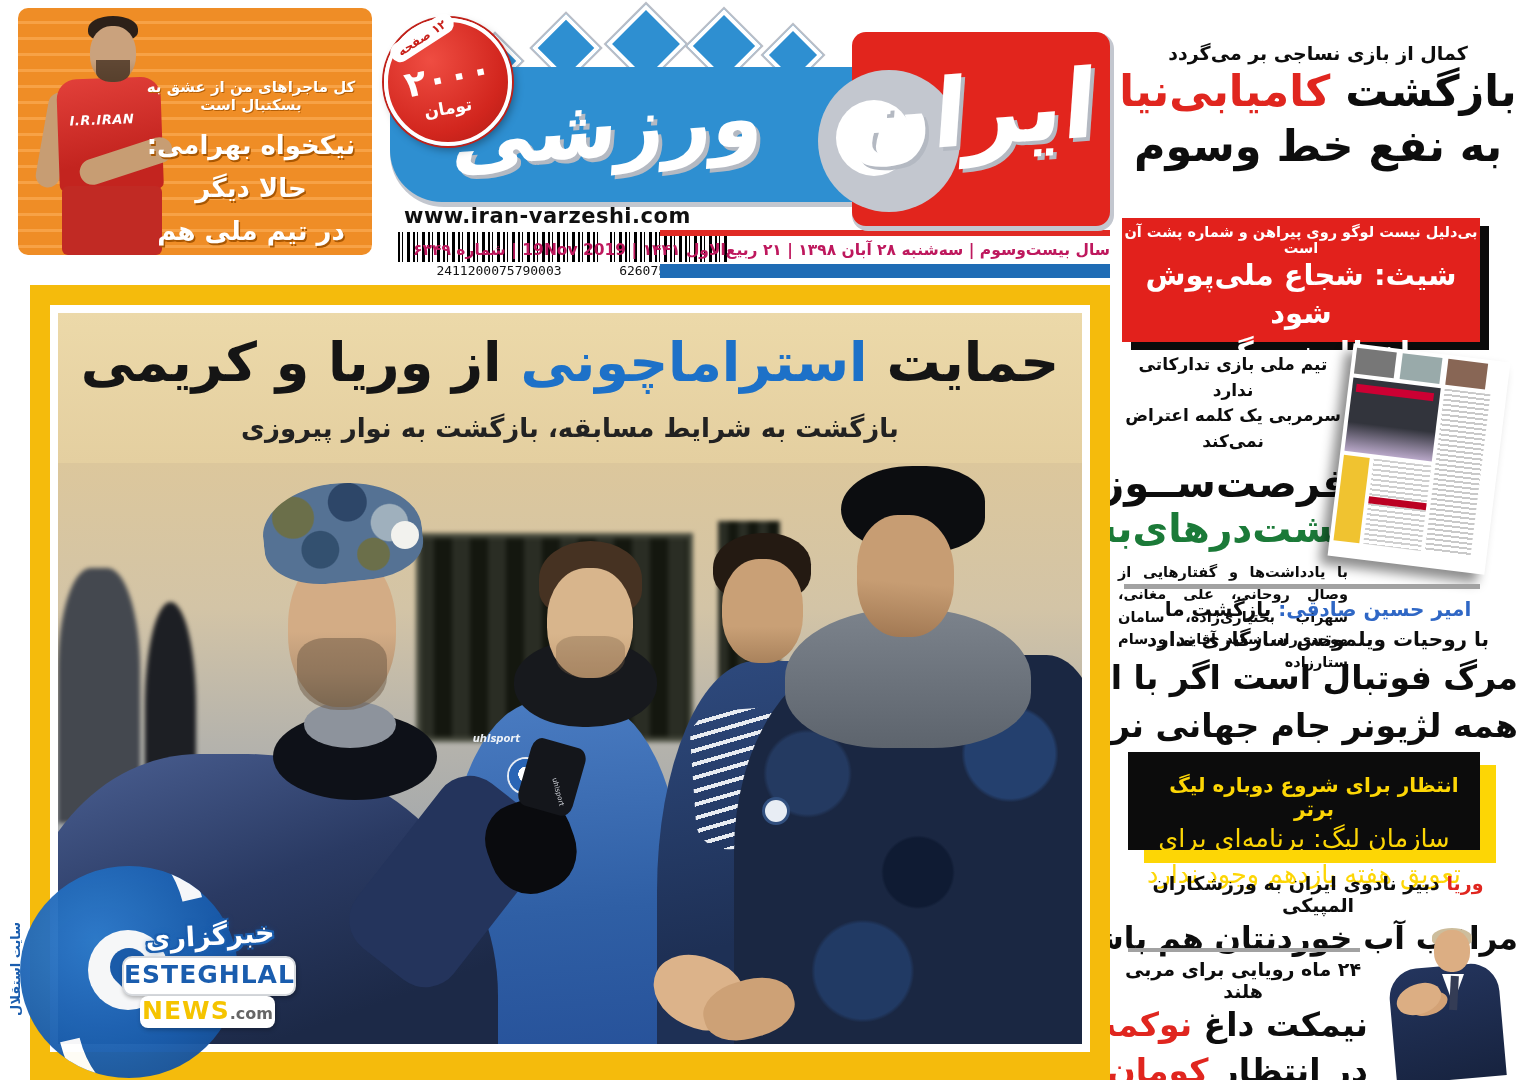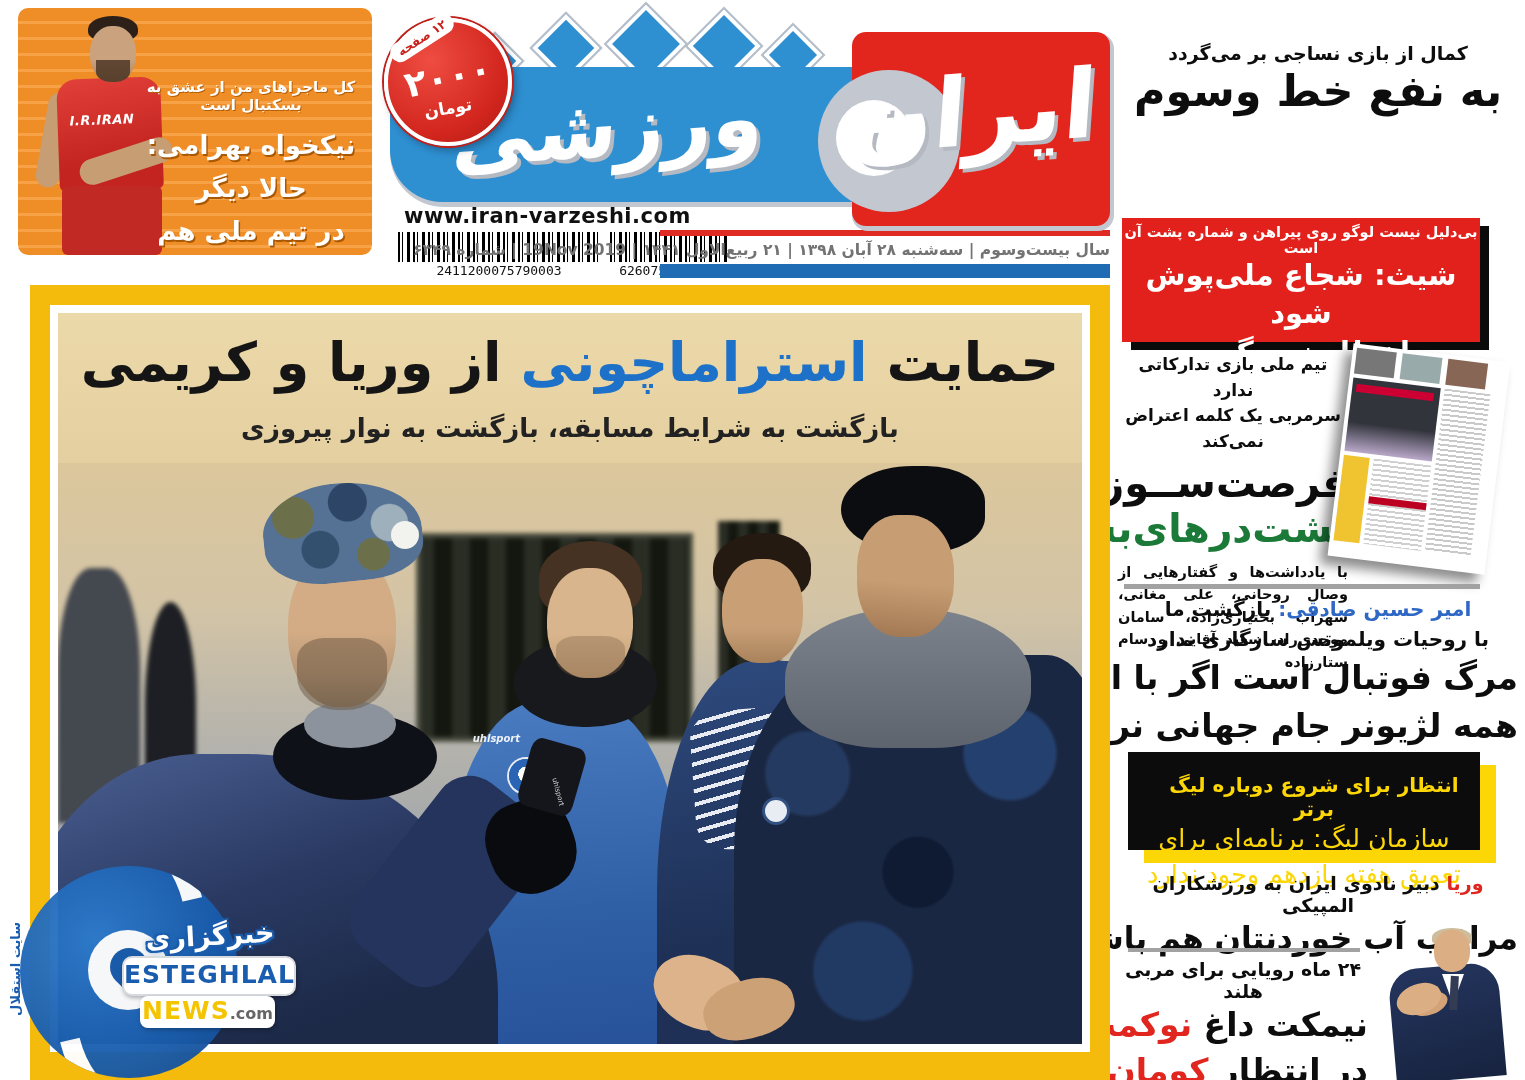--- a/index.html
+++ b/index.html
@@ -53,21 +53,21 @@
   
   .bc{top:232px;height:48px;background:#fff;}
   .bc1{left:398px;width:202px;}
   .bc2{left:610px;width:120px;}
   .bc-bars{left:0;top:0;width:100%;height:30px;
     background:repeating-linear-gradient(90deg,#000 0 2px,#fff 2px 4px,#000 4px 5px,#fff 5px 9px,#000 9px 12px,#fff 12px 15px);}
   .bc-num{left:0;top:31px;width:100%;text-align:center;font-family:"DejaVu Sans Mono",monospace;font-size:13px;color:#111;}
   
   .dateline{left:660px;top:230px;width:450px;height:48px;}
   .dl-red{left:0;top:0;width:100%;height:6px;background:#e02a24;}
-  .dl-text{left:0;top:7px;width:100%;height:26px;line-height:26px;font-size:15.5px;font-weight:bold;color:#737373;
+  .dl-text{left:0;top:7px;width:100%;height:26px;line-height:26px;font-size:15.5px;font-weight:bold;color:#be185d;
     direction:rtl;text-align:center;white-space:nowrap;}
   .dl-blue{left:0;top:34px;width:100%;height:14px;background:#1f6cb5;}
 
   
   .rc-sec{left:1118px;width:400px;direction:rtl;text-align:center;color:#0d0d0d;}
   .kicker{font-size:19px;font-weight:bold;}
   .kam{top:42px;}
   .kam .h{font-size:43px;font-weight:bold;line-height:1.28;white-space:nowrap;}
   .red-t{color:#e0261f;}
   .blue-t{color:#2f67c5;}
@@ -242,20 +242,21 @@
   <div class="abs bc-num">6260757900037</div>
 </div>
 <div class="abs dateline">
   <div class="abs dl-red"></div>
   <div class="abs dl-text">سال بیست‌وسوم | سه‌شنبه ۲۸ آبان ۱۳۹۸ | ۲۱ ربیع‌الاول ۱۴۴۱ | 19Nov 2019 | شماره ۶۳۴۹</div>
   <div class="abs dl-blue"></div>
 </div>
 
 <div class="abs rc-sec kam">
   <div class="kicker">کمال از بازی نساجی بر می‌گردد</div>
+  <div class="h"><span>بازگشت</span> <span class="red-t">کامیابی‌نیا</span></div>
   <div class="h">به نفع خط وسوم</div>
 </div>
 
 <div class="abs sheys">
   <div class="sheys-k">بی‌دلیل نیست لوگو روی پیراهن و شماره پشت آن است</div>
   <div class="sheys-h">شیث: شجاع ملی‌پوش شود</div>
   <div class="sheys-h">اخطار نمی‌گیرد</div>
 </div>
 
 <div class="abs rc-sec forsat">

